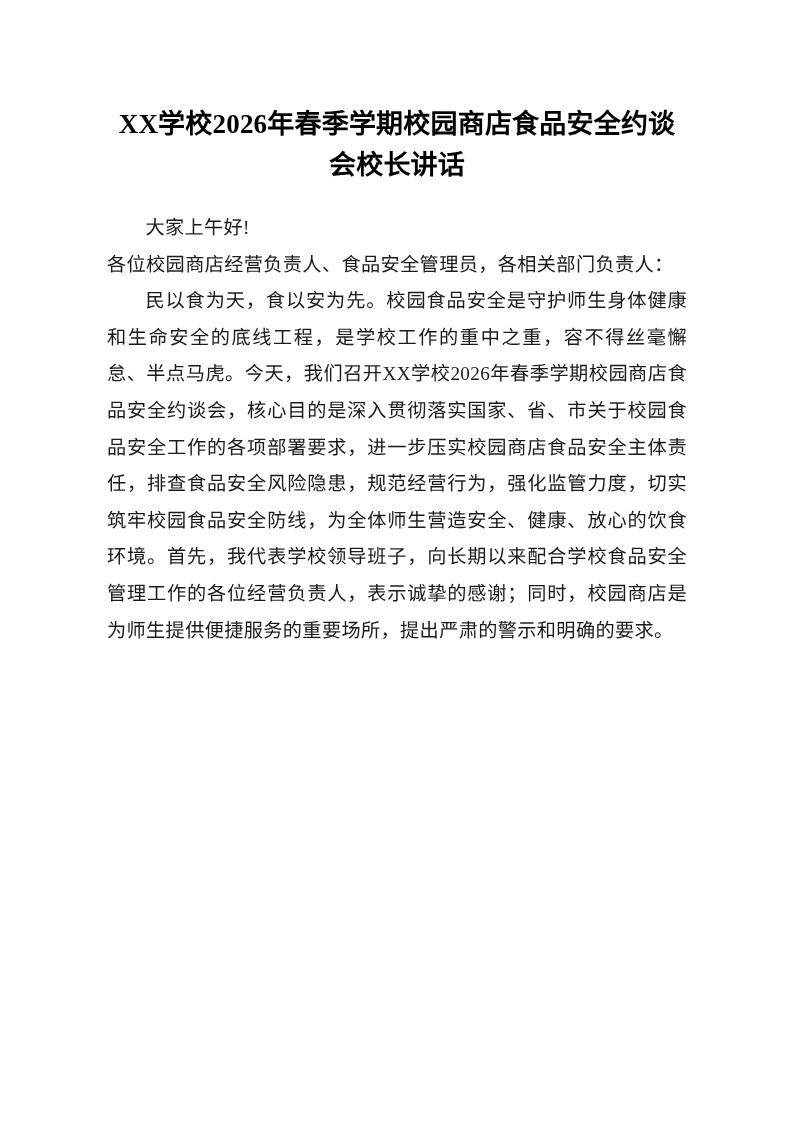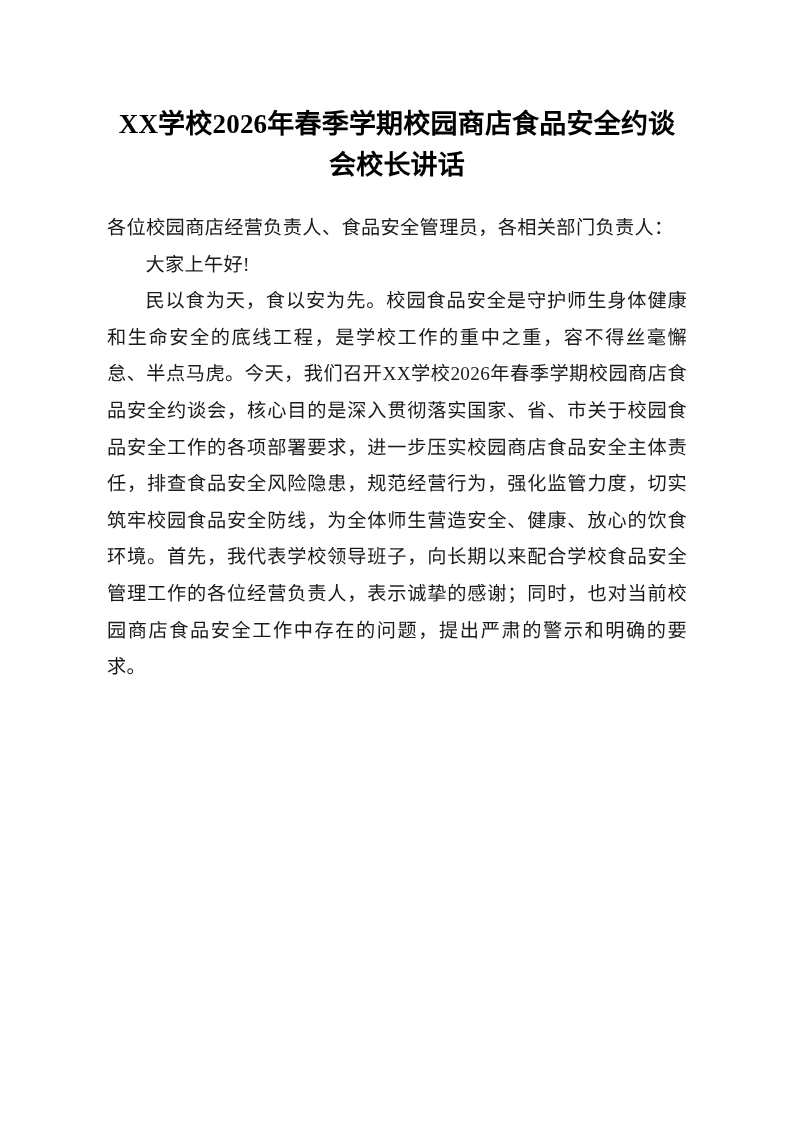--- a/index.html
+++ b/index.html
@@ -87,25 +87,25 @@
 <body>
 
 <div class="page">
 
   <div class="content">
 
     <h1 class="doc-title">XX学校2026年春季学期校园商店食品安全约谈会校长讲话</h1>
 
     <div class="body-block">
 
+      <p class="para indent">大家上午好!</p>
+
       <p class="para salutation">各位校园商店经营负责人、食品安全管理员，各相关部门负责人：</p>
 
-      <p class="para indent">大家上午好!</p>
-
-      <p class="para indent">民以食为天，食以安为先。校园食品安全是守护师生身体健康和生命安全的底线工程，是学校工作的重中之重，容不得丝毫懈怠、半点马虎。今天，我们召开XX学校2026年春季学期校园商店食品安全约谈会，核心目的是深入贯彻落实国家、省、市关于校园食品安全工作的各项部署要求，进一步压实校园商店食品安全主体责任，排查食品安全风险隐患，规范经营行为，强化监管力度，切实筑牢校园食品安全防线，为全体师生营造安全、健康、放心的饮食环境。首先，我代表学校领导班子，向长期以来配合学校食品安全管理工作的各位经营负责人，表示诚挚的感谢；同时，也对当前校园商店食品安全工作中存在的问题，提出严肃的警示和明确的要求。</p>
+      <p class="para indent">民以食为天，食以安为先。校园食品安全是守护师生身体健康和生命安全的底线工程，是学校工作的重中之重，容不得丝毫懈怠、半点马虎。今天，我们召开XX学校2026年春季学期校园商店食品安全约谈会，核心目的是深入贯彻落实国家、省、市关于校园食品安全工作的各项部署要求，进一步压实校园商店食品安全主体责任，排查食品安全风险隐患，规范经营行为，强化监管力度，切实筑牢校园食品安全防线，为全体师生营造安全、健康、放心的饮食环境。首先，我代表学校领导班子，向长期以来配合学校食品安全管理工作的各位经营负责人，表示诚挚的感谢；同时，校园商店是为师生提供便捷服务的重要场所，提出严肃的警示和明确的要求。</p>
 
 
     </div>
 
   </div>
 
   <div class="page-footer">— 1 —</div>
 
 </div>
 

